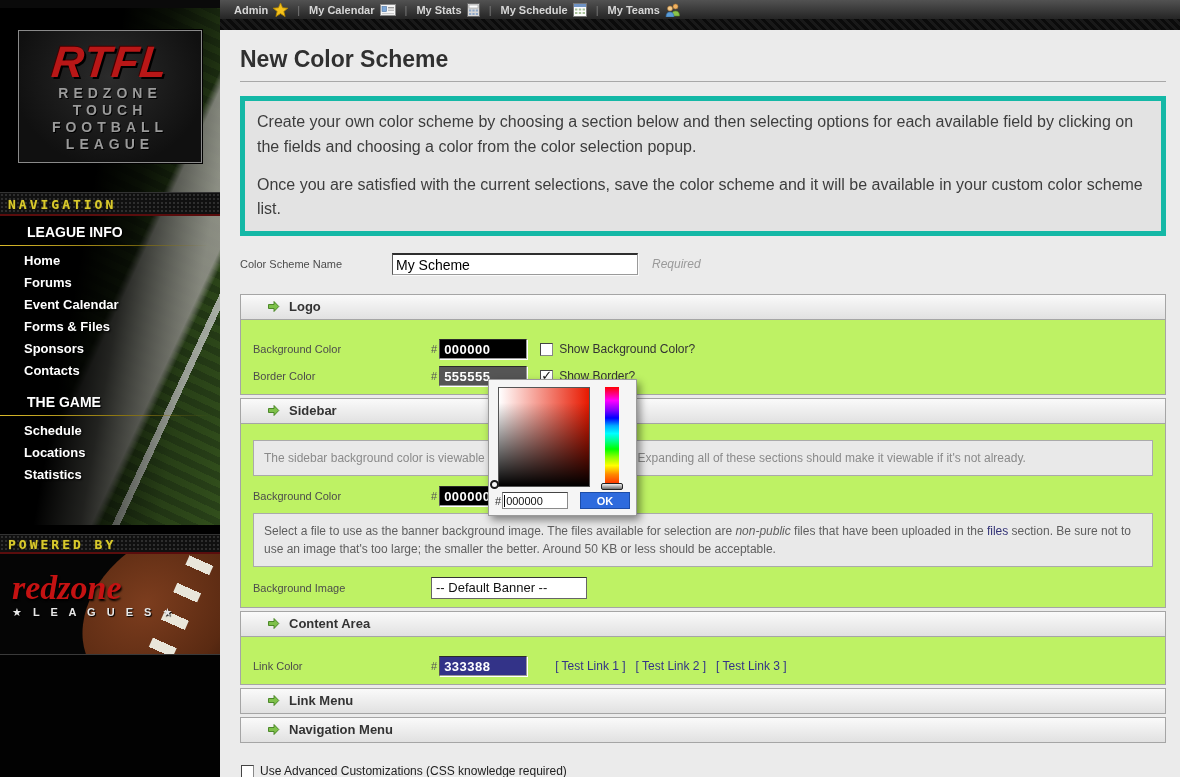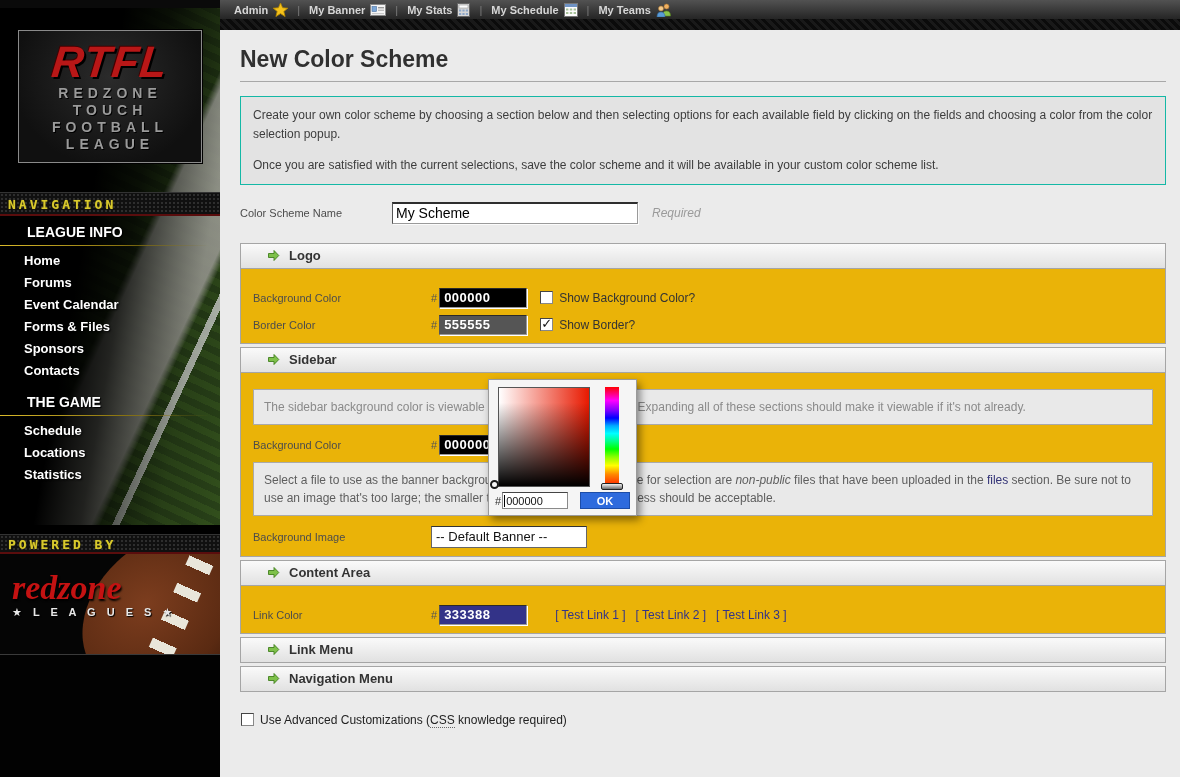--- a/index.html
+++ b/index.html
@@ -59,35 +59,35 @@
   .tb-sep { color:#7a7a7a; margin:0 9px; font-weight:normal; }
   .tb-welcome { color:#fff; margin-right:14px; }
   .tb-bracket { color:#8a8a8a; }
   .tb-logout { color:#ddd; margin:0 4px; cursor:pointer; }
   .tb-icon { display:inline-block; line-height:0; }
 
   
   .content { position:absolute; left:222px; top:30px; width:958px; height:747px; padding:10px 14px 0 18px; }
   h1.page-title { font-size:23px; color:#303030; margin:6px 0 8px; }
   .title-rule { border:0; border-top:1px solid #a8a8a8; margin:0 0 14px; }
-  .infobox { background:#e3e3e3; border:1px solid #14b8a6; padding:9px 12px; font-size:12px; color:#3d3d3d; line-height:1.55; margin-bottom:5px; }
+  .infobox { background:#e3e3e3; border:5px solid #14b8a6; padding:9px 12px; font-size:16px; color:#3d3d3d; line-height:1.55; margin-bottom:5px; }
   .infobox p + p { margin-top:13px; }
 
   .name-row { display:flex; align-items:center; margin:17px 0 19px; }
   .name-label { width:152px; font-size:11px; color:#4c4c4c; }
   .text-input { width:246px; height:22px; font-size:14px; font-family:inherit; color:#000; background:#fff;
     border:1px solid #9a9a9a; border-top:2px solid #2e2e2e; border-left:1px solid #555; padding:1px 3px;
     box-shadow:1px 1px 0 #fbfbfb; }
   .required-note { font-style:italic; color:#9a9a9a; font-size:12px; margin-left:14px; }
 
   .section { margin-bottom:3px; }
   .sec-head { display:flex; align-items:center; gap:9px; background:linear-gradient(#fafafa,#e1e1e1);
     border:1px solid #a5a5a5; padding:4px 26px 5px; cursor:pointer; }
   .sec-title { font-size:13px; font-weight:bold; color:#333; }
-  .sec-body { background:#eab308; border:1px solid #a5a5a5; border-top:0; padding:12px 12px 1px; }
+  .sec-body { background:#bef264; border:1px solid #a5a5a5; border-top:0; padding:12px 12px 1px; }
   .arrow-icon { line-height:0; }
 
   .frow { display:flex; align-items:center; margin:7px 0; }
   .flabel { width:178px; font-size:11px; color:#4c4c4c; }
   .hash { font-size:11px; color:#555; margin-right:2px; }
   .color-input { width:88px; height:20px; display:flex; align-items:center; padding-left:4px;
     font-size:13px; font-weight:bold; color:#fff; letter-spacing:.5px;
     border:1px solid #999; border-top:1px solid #2a2a2a; border-left:1px solid #555;
     box-shadow:1px 1px 0 #fff; cursor:pointer; }
   .caret-block { display:inline-block; width:6px; height:13px; background:#fff; margin-left:1px; }
@@ -176,21 +176,21 @@
 
 <div class="topbar">
   <span class="tb-item">
     <span>Admin</span>
     <span class="tb-icon"><svg width="15" height="14" viewBox="0 0 15 14">
           <polygon points="7.5,0 9.6,4.8 14.8,5.2 10.8,8.4 12.1,13.6 7.5,10.6 2.9,13.6 4.2,8.4 0.2,5.2 5.4,4.8" fill="#f5c21b" stroke="#b88a00" stroke-width="0.8"></polygon>
         </svg></span>
   </span>
   <span class="tb-sep">|</span>
   <span class="tb-item">
-    <span>My Banner</span>
+    <span>My Calendar</span>
     <span class="tb-icon"><svg width="16" height="12" viewBox="0 0 16 12">
           <rect x="0.5" y="0.5" width="15" height="11" fill="#f4f4f4" stroke="#888"></rect>
           <rect x="2" y="2.5" width="4.5" height="5" fill="#7ba7d7" stroke="#4a6f9e" stroke-width="0.6"></rect>
           <rect x="8" y="3" width="6" height="1.4" fill="#9a9a9a"></rect>
           <rect x="8" y="5.6" width="6" height="1.4" fill="#bcbcbc"></rect>
           <rect x="2" y="9" width="12" height="1.2" fill="#c9c9c9"></rect>
         </svg></span>
   </span>
   <span class="tb-sep">|</span>
   <span class="tb-item">

